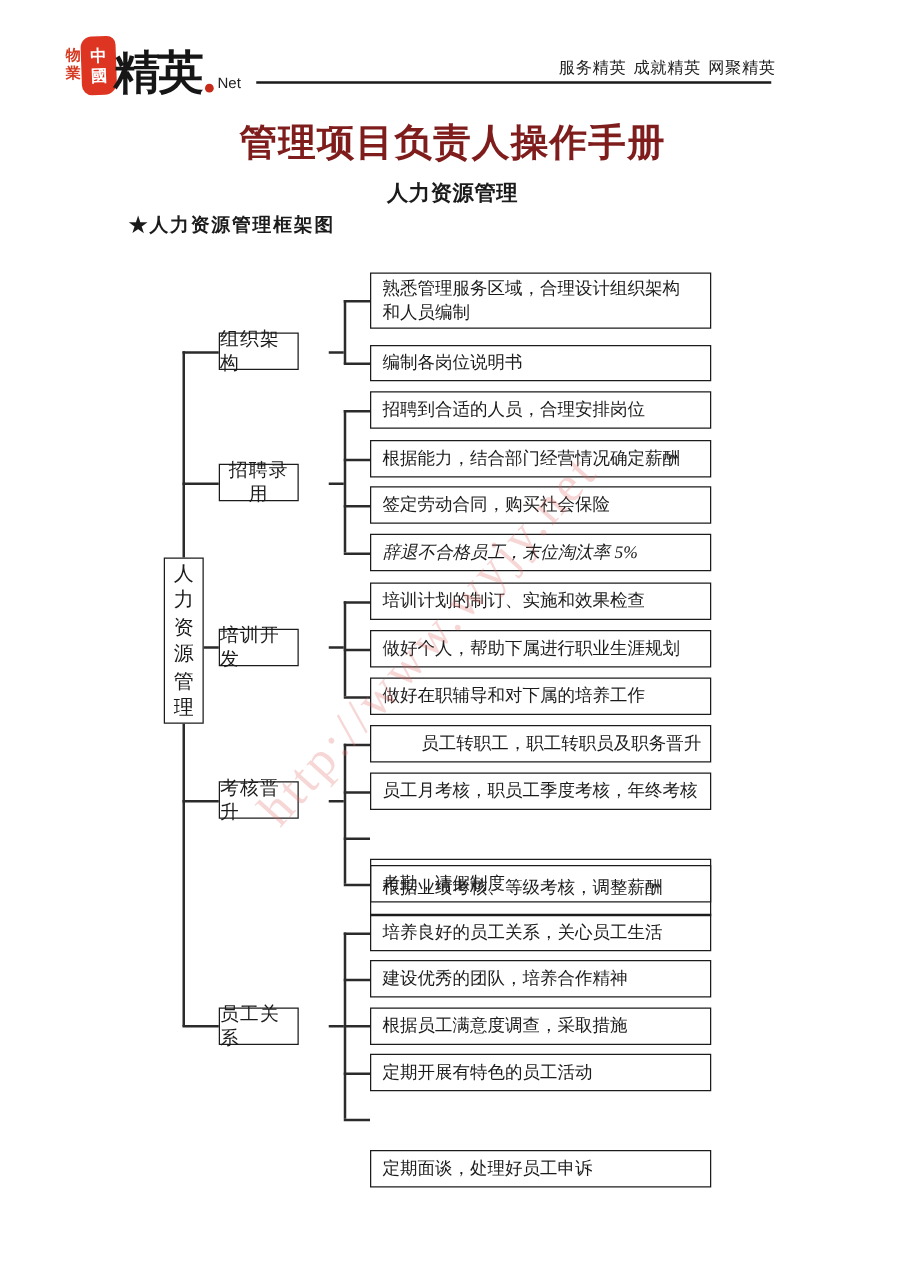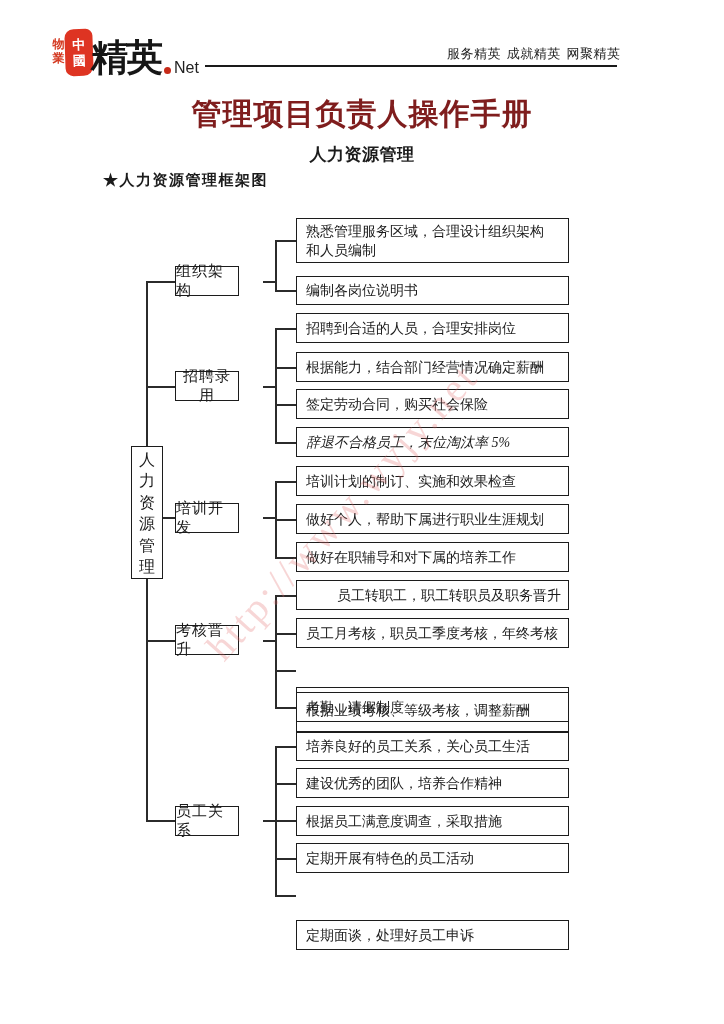--- a/index.html
+++ b/index.html
@@ -9,21 +9,21 @@
   
   .seal{position:absolute;left:65px;top:29px;width:28px;height:47px;background:#de3422;
         border-radius:9px 7px 10px 8px;transform:rotate(-2deg);
         display:flex;flex-direction:column;align-items:center;justify-content:center;}
   .seal span{color:#fff;font-size:13px;line-height:16px;font-weight:bold;}
   .sealside{position:absolute;left:51px;top:37px;width:15px;font-size:12px;line-height:14px;
         color:#d43a22;font-weight:bold;word-break:break-all;text-align:center;}
   .brand{position:absolute;left:91px;top:33px;font-family:"Liberation Sans",sans-serif;
         font-weight:900;font-size:37px;letter-spacing:-2px;color:#161616;}
   .branddot{position:absolute;left:164px;top:67px;width:7px;height:7px;border-radius:50%;background:#c62a18;}
-  .brandsuffix{position:absolute;left:174px;top:59px;font-size:16px;color:#222;
+  .brandsuffix{position:absolute;left:174px;top:59px;font-size:12px;color:#222;
         font-family:"Liberation Sans",sans-serif;}
   .slogan{position:absolute;top:45px;left:447px;width:170px;font-size:13px;letter-spacing:.5px;
         word-spacing:2px;color:#222;white-space:nowrap;}
   .hrule{position:absolute;left:205px;top:65px;width:412px;height:2px;background:#1a1a1a;}
 
   
   .title{position:absolute;left:0;top:94px;width:724px;text-align:center;
         font-family:"Liberation Sans",sans-serif;font-weight:bold;font-size:30px;
         letter-spacing:1px;color:#7f1d1d;}
   .subtitle{position:absolute;left:0;top:143px;width:724px;text-align:center;

